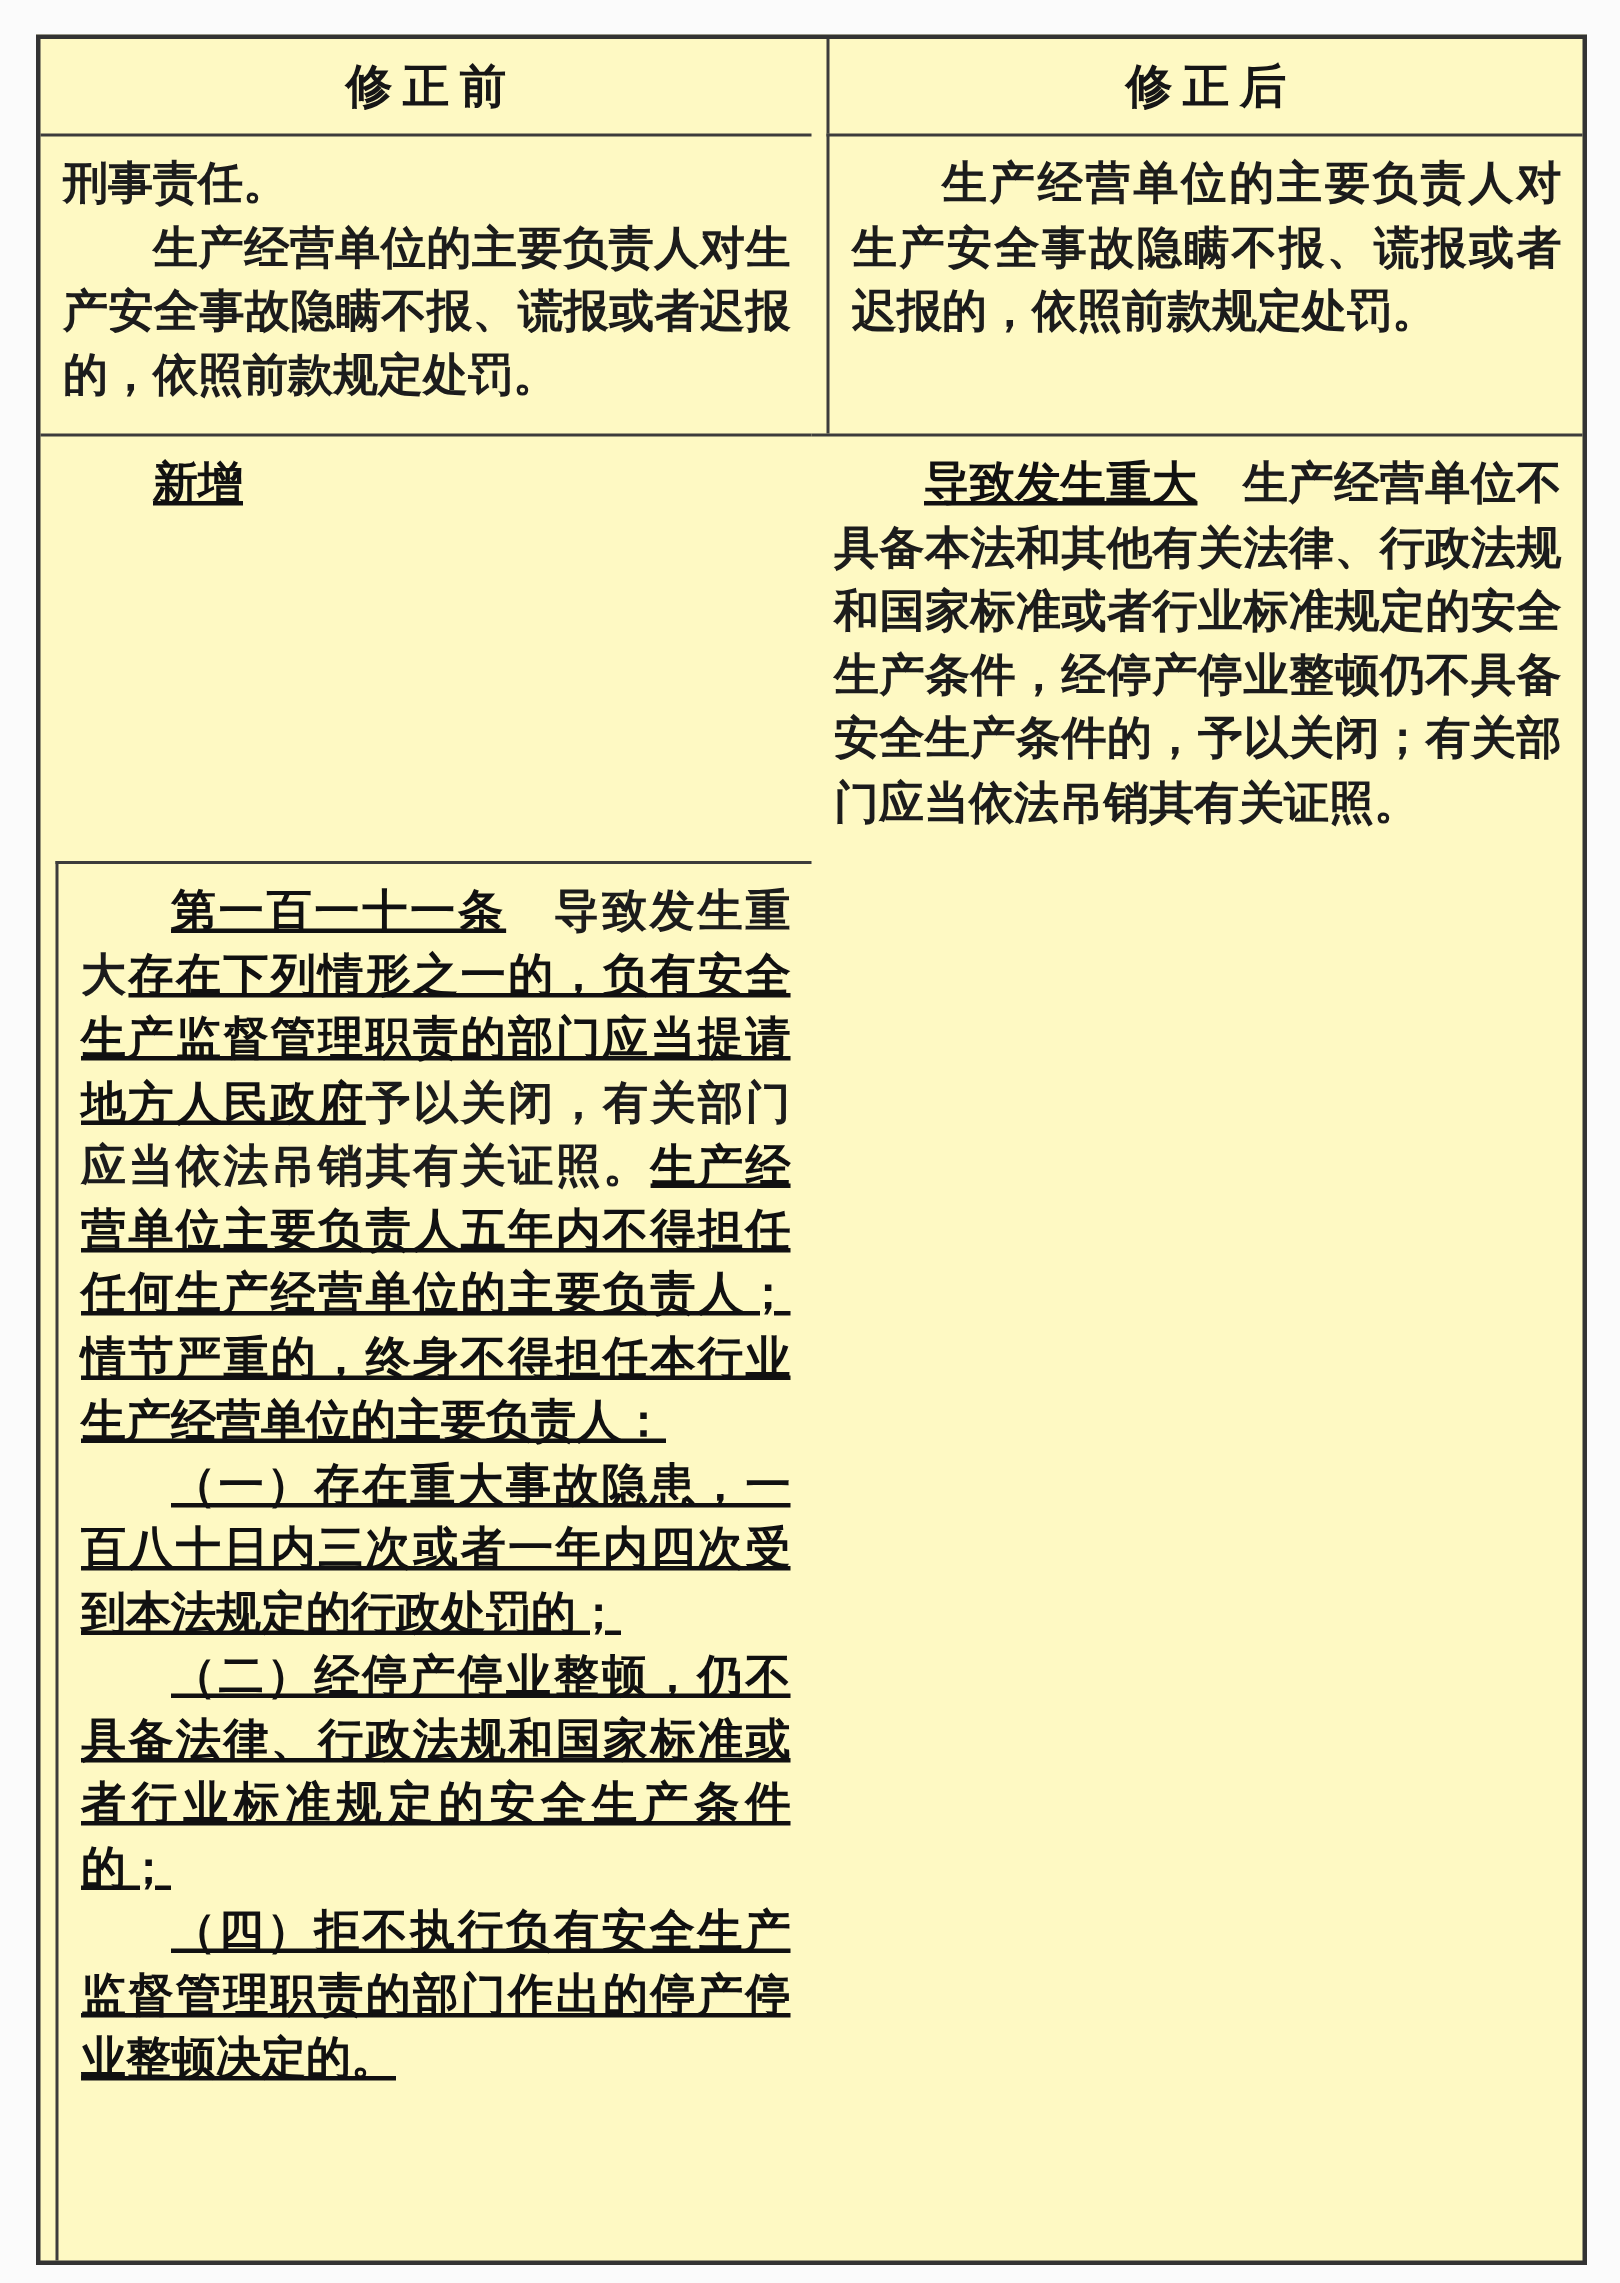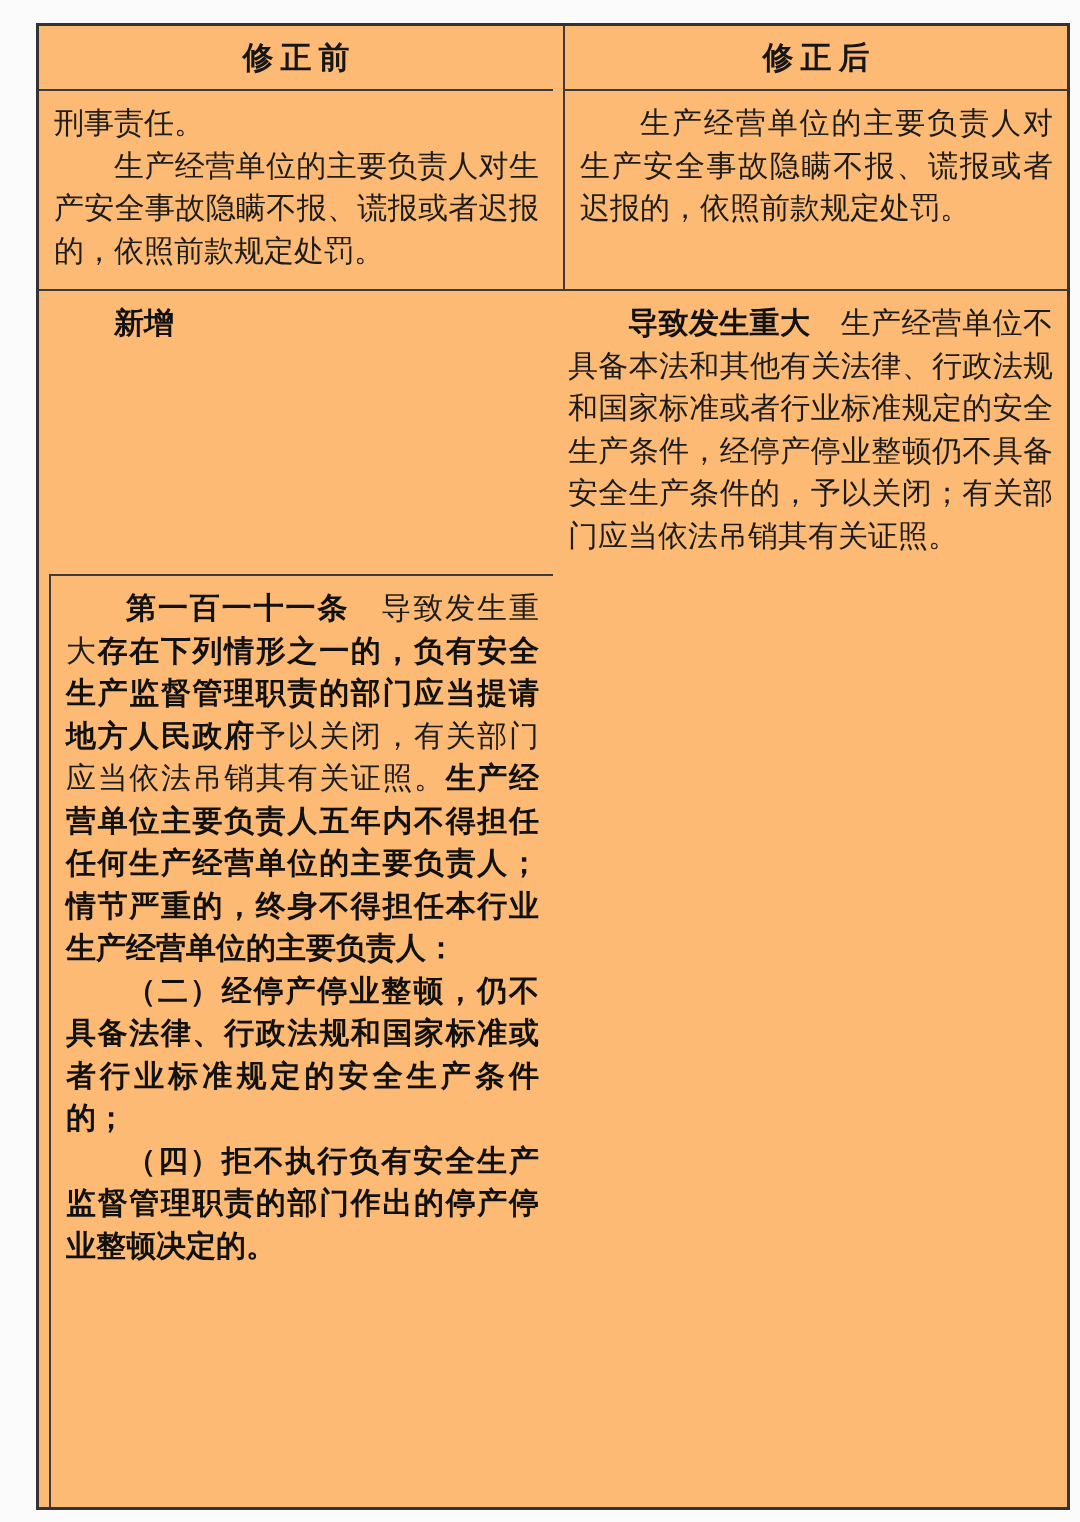--- a/index.html
+++ b/index.html
@@ -9,24 +9,24 @@
     font-family: "Liberation Serif", serif;
   }
   .sheet {
     position: relative;
     width: 1080px; height: 1522px;
     background: #fbfbfb;
     overflow: hidden;
   }
   .cmp-table {
     position: absolute;
-    left: 36px; top: 23px;
+    left: 24px; top: 23px;
     width: 1034px; height: 1487px;
     box-sizing: border-box;
-    background: #fdba74;
+    background: #fef9c3;
     border: 3px solid #333333;
     display: grid;
     grid-template-columns: 1fr 1fr;
     grid-template-rows: 63px 200px 285px 1fr;
   }
   .th, .td {
     box-sizing: border-box;
     overflow: hidden;
     color: #1c1c1c;
   }
@@ -43,25 +43,26 @@
   }
   .td {
     padding: 11px 14px 0 15px;
     font-size: 30px;
     line-height: 42.5px;
     text-align: justify;
     text-justify: inter-character;
   }
   .para { margin: 0; }
   .para.indent { text-indent: 2em; }
-  .run { font-family: "Liberation Serif", serif; font-weight: 400; }
+  .run { font-family: "Liberation Serif", serif; font-weight: 700; }
   .run.b {
     font-family: "Liberation Sans", sans-serif;
     font-weight: 700;
     color: #111111;
+    text-decoration: underline;
   }
 </style>
 </head>
 <body>
 
 <div class="sheet">
   <div class="cmp-table">
 
     <div class="th col1">修正前</div>
     <div class="th col2">修正后</div>
@@ -76,18 +77,19 @@
 
     <div class="td rline">
         <p class="para indent"><span class="run b">新增</span></p>
       </div>
 
     <div class="td rline">
         <p class="para indent"><span class="run b">导致发生重大</span><span class="run">　生产经营单位不具备本法和其他有关法律、行政法规和国家标准或者行业标准规定的安全生产条件，经停产停业整顿仍不具备安全生产条件的，予以关闭；有关部门应当依法吊销其有关证照。</span></p>
       </div>
     <div class="td rline col2">
         <p class="para indent"><span class="run b">第一百一十一条</span><span class="run">　导致发生重大</span><span class="run b">存在下列情形之一的，负有安全生产监督管理职责的部门应当提请地方人民政府</span><span class="run">予以关闭，有关部门应当依法吊销其有关证照。</span><span class="run b">生产经营单位主要负责人五年内不得担任任何生产经营单位的主要负责人；情节严重的，终身不得担任本行业生产经营单位的主要负责人：</span></p>
+        <p class="para indent"><span class="run b">（一）存在重大事故隐患，一百八十日内三次或者一年内四次受到本法规定的行政处罚的；</span></p>
         <p class="para indent"><span class="run b">（二）经停产停业整顿，仍不具备法律、行政法规和国家标准或者行业标准规定的安全生产条件的；</span></p>
         <p class="para indent"><span class="run b">（四）拒不执行负有安全生产监督管理职责的部门作出的停产停业整顿决定的。</span></p>
       </div>
 
   </div>
 </div>
 
 </body></html>

